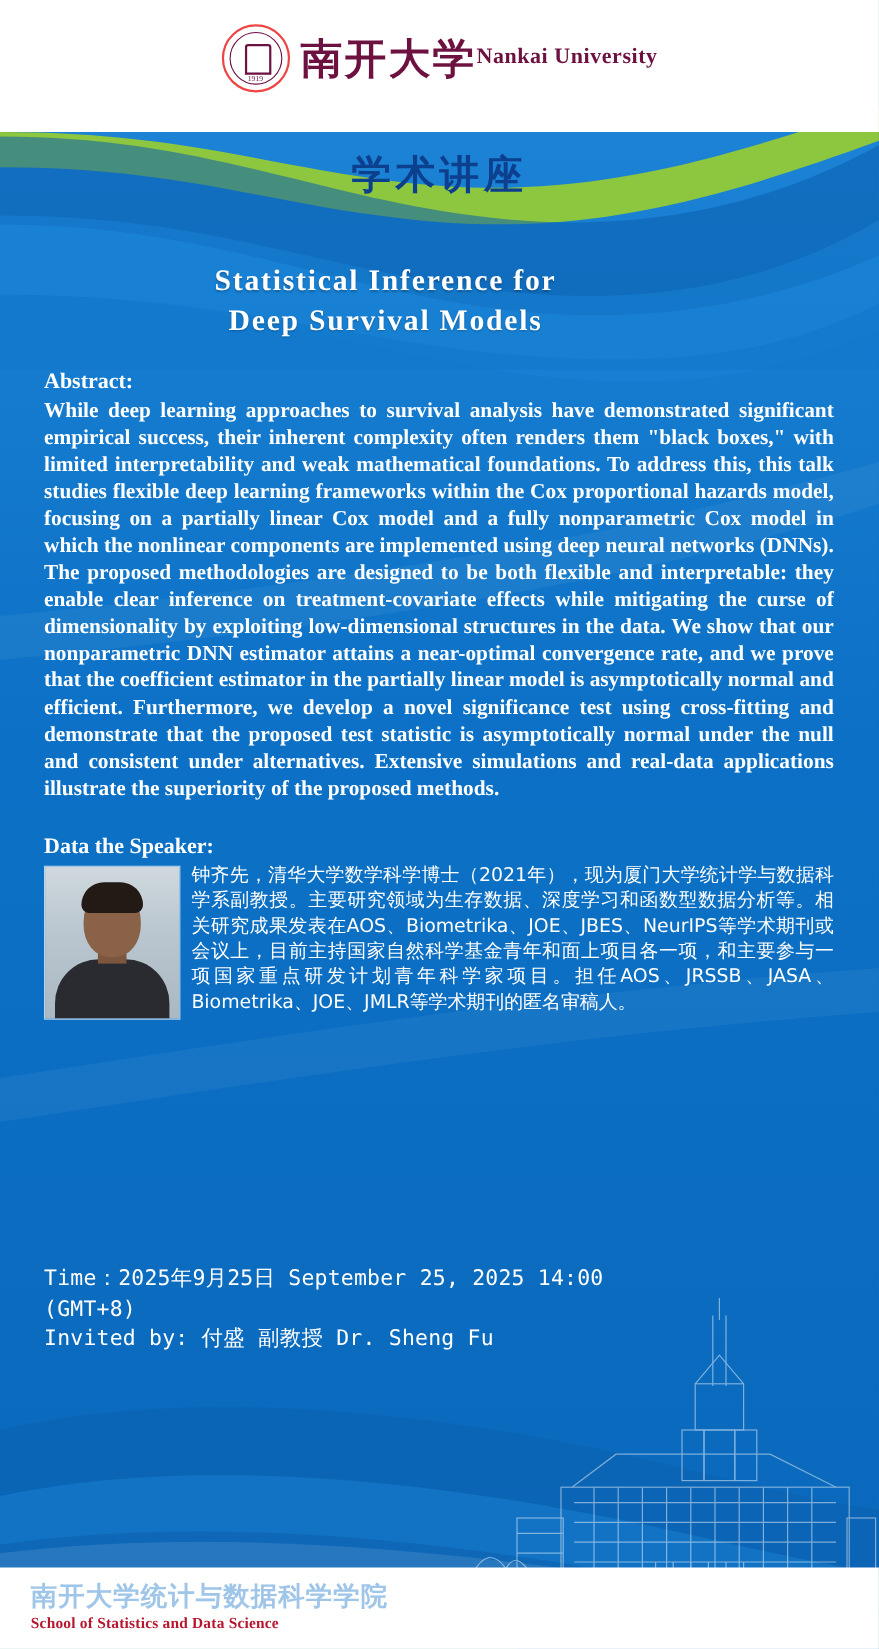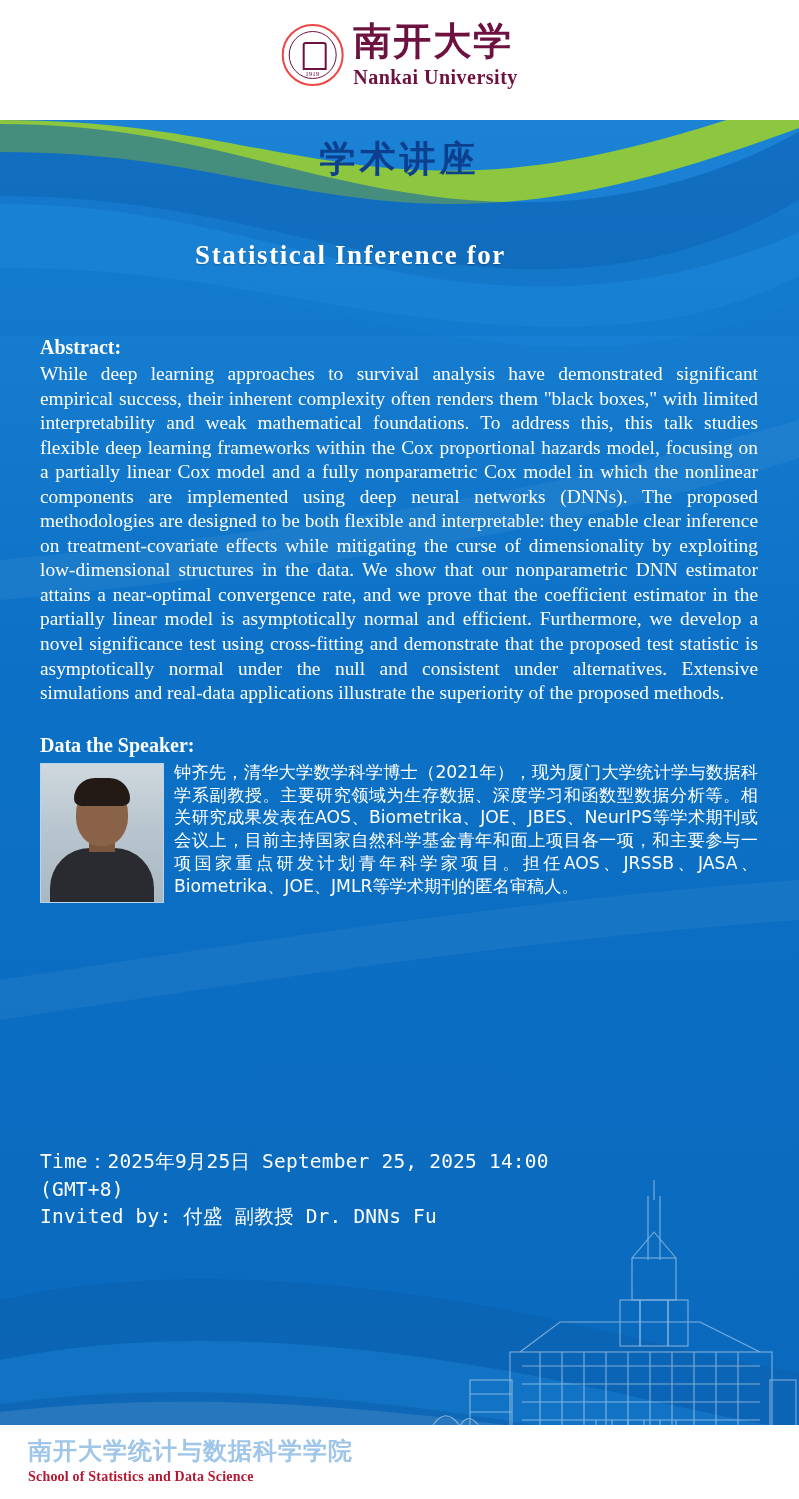--- a/index.html
+++ b/index.html
@@ -77,21 +77,21 @@
     bottom: 6px;
     left: 0;
     width: 100%;
     text-align: center;
     font-size: 7px;
     color: #6d1140;
     font-family: "Liberation Serif", serif;
   }
   .uni-names {
     display: flex;
-    flex-direction: column;
+    flex-direction: row;
     align-items: flex-start;
     line-height: 1;
   }
   .uni-cn {
     font-family: "DejaVu Serif", serif;
     font-size: 38px;
     font-weight: bold;
     color: #6d1140;
     letter-spacing: 2px;
   }
@@ -150,20 +150,21 @@
     color: #ffffff;
     margin-bottom: 3px;
   }
   .abstract-text {
     font-family: "Liberation Serif", serif;
     font-size: 19.4px;
     line-height: 1.265;
     text-align: justify;
     text-justify: inter-word;
     color: #ffffff;
+    font-weight: bold;
   }
   .speaker-block {
     margin-top: 28px;
   }
   .speaker-body {
     margin-top: 4px;
   }
   .portrait {
     float: left;
     width: 122px;
@@ -342,20 +343,21 @@
         <span class="uni-cn">南开大学</span>
         <span class="uni-en">Nankai University</span>
       </div>
     </div>
   </div>
 
   <div class="lecture-type">学术讲座</div>
 
   <div class="talk-title">
     <div>Statistical Inference for</div>
+    <div>Deep Survival Models</div>
   </div>
 
   <div class="content">
     <div class="section-label">Abstract:</div>
     <div class="abstract-text">While deep learning approaches to survival analysis have demonstrated significant empirical success, their inherent complexity often renders them "black boxes," with limited interpretability and weak mathematical foundations. To address this, this talk studies flexible deep learning frameworks within the Cox proportional hazards model, focusing on a partially linear Cox model and a fully nonparametric Cox model in which the nonlinear components are implemented using deep neural networks (DNNs). The proposed methodologies are designed to be both flexible and interpretable: they enable clear inference on treatment-covariate effects while mitigating the curse of dimensionality by exploiting low-dimensional structures in the data. We show that our nonparametric DNN estimator attains a near-optimal convergence rate, and we prove that the coefficient estimator in the partially linear model is asymptotically normal and efficient. Furthermore, we develop a novel significance test using cross-fitting and demonstrate that the proposed test statistic is asymptotically normal under the null and consistent under alternatives. Extensive simulations and real-data applications illustrate the superiority of the proposed methods.</div>
 
     <div class="speaker-block">
       <div class="section-label">Data the Speaker:</div>
       <div class="speaker-body clearfix">
         <div class="portrait">
@@ -365,21 +367,21 @@
           <div class="hair"></div>
         </div>
         <div class="speaker-text">钟齐先，清华大学数学科学博士（2021年），现为厦门大学统计学与数据科学系副教授。主要研究领域为生存数据、深度学习和函数型数据分析等。相关研究成果发表在AOS、Biometrika、JOE、JBES、NeurIPS等学术期刊或会议上，目前主持国家自然科学基金青年和面上项目各一项，和主要参与一项国家重点研发计划青年科学家项目。担任AOS、JRSSB、JASA、Biometrika、JOE、JMLR等学术期刊的匿名审稿人。</div>
       </div>
     </div>
   </div>
 
   <div class="logistics">
     <div>Time：2025年9月25日 September 25, 2025 14:00</div>
     <div>(GMT+8)</div>
-    <div>Invited by: 付盛 副教授 Dr. DNNs Fu</div>
+    <div>Invited by: 付盛 副教授 Dr. Sheng Fu</div>
   </div>
 
   <div class="footer">
     <div class="footer-cn">南开大学统计与数据科学学院</div>
     <div class="footer-en">School of Statistics and Data Science</div>
   </div>
 
 </div>
 
 </body></html>

